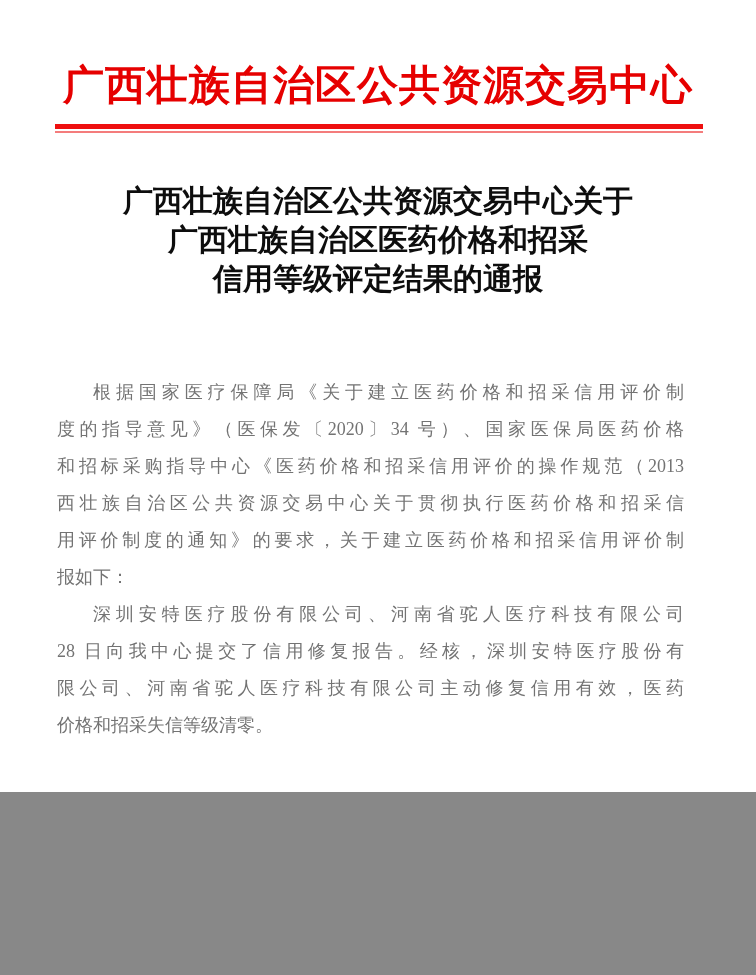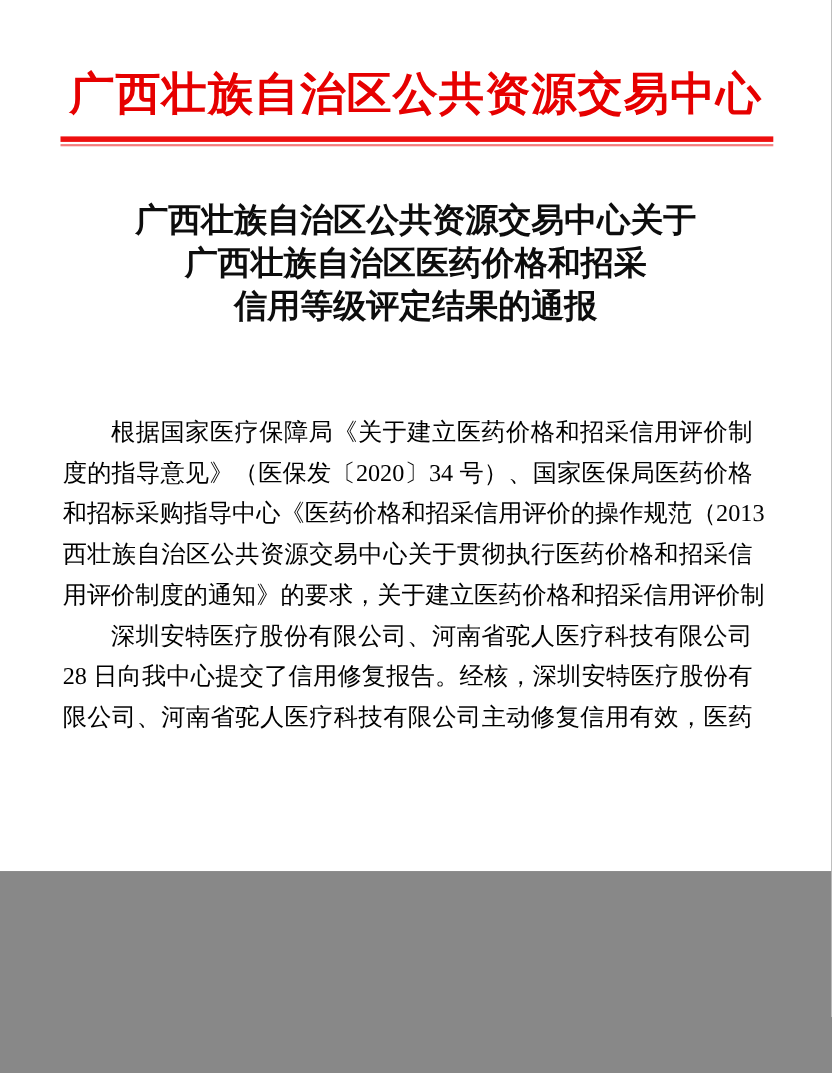--- a/index.html
+++ b/index.html
@@ -44,22 +44,22 @@
   .subtitle {
     margin-top: 9px;
     font-size: 19px;
     letter-spacing: 2px;
     color: #1a1a1a;
   }
   
   .body-block {
     position: absolute;
     top: 374px; left: 57px; width: 627px;
-    font-size: 22px;
-    color: #000000;
+    font-size: 18px;
+    color: #737373;
   }
   .bline {
     height: 37px;
     line-height: 37px;
     text-align: justify;
     text-align-last: justify;
     text-justify: inter-character;
     white-space: nowrap;
   }
   .bline.ind { text-indent: 2em; }
@@ -113,25 +113,27 @@
     <div class="title-line">信用等级评定结果的通报</div>
   </div>
 
   <div class="body-block">
     <div>
       <div class="bline ind">根据国家医疗保障局《关于建立医药价格和招采信用评价制</div>
       <div class="bline">度的指导意见》（医保发〔2020〕34 号）、国家医保局医药价格</div>
       <div class="bline">和招标采购指导中心《医药价格和招采信用评价的操作规范（2013</div>
       <div class="bline">西壮族自治区公共资源交易中心关于贯彻执行医药价格和招采信</div>
       <div class="bline">用评价制度的通知》的要求，关于建立医药价格和招采信用评价制</div>
+      <div class="bline end">报如下：</div>
     </div>
     <div>
       <div class="bline ind">深圳安特医疗股份有限公司、河南省驼人医疗科技有限公司</div>
       <div class="bline">28 日向我中心提交了信用修复报告。经核，深圳安特医疗股份有</div>
       <div class="bline">限公司、河南省驼人医疗科技有限公司主动修复信用有效，医药</div>
+      <div class="bline end">价格和招采失信等级清零。</div>
     </div>
   </div>
 
   <div class="sig-org">广西壮族自治区公共资源交易中心</div>
   <div class="sig-date">2022 年 4 月 29 日</div>
 
   <svg class="seal" viewBox="0 0 168 168" xmlns="http://www.w3.org/2000/svg">
     <defs>
       <path id="arcOuter" d="M 84,152 a 68,68 0 1,1 0,-136 a 68,68 0 1,1 0,136" fill="none"></path>
       <path id="arcInner" d="M 84,143 a 59,59 0 1,1 0,-118 a 59,59 0 1,1 0,118" fill="none"></path>

